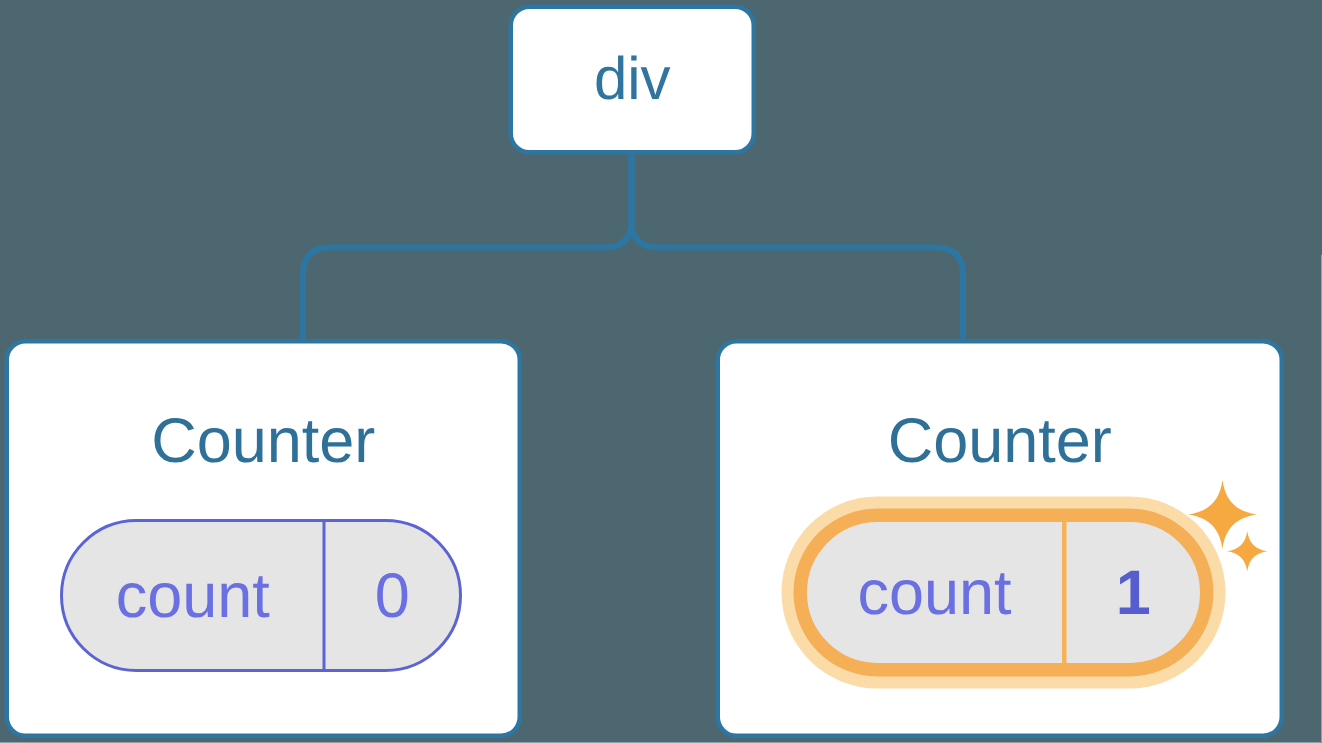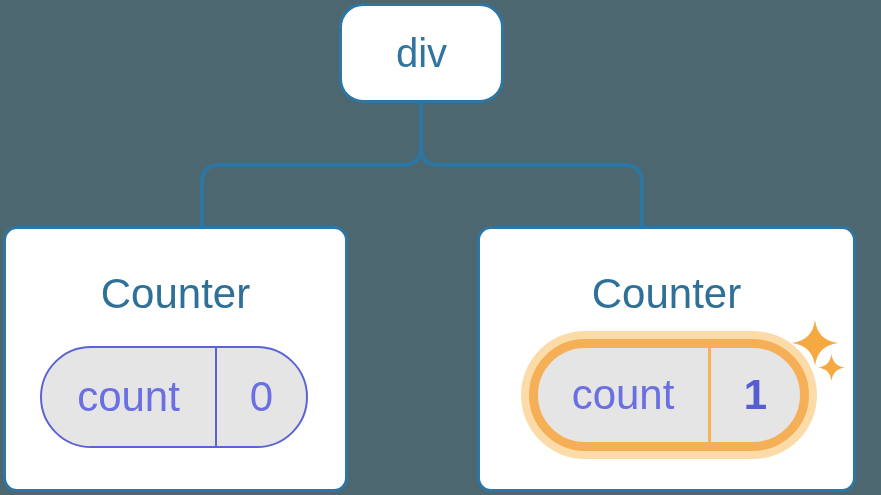--- a/index.html
+++ b/index.html
@@ -16,21 +16,21 @@
     left: 0; top: 0;
     width: 881px; height: 495px;
   }
   .node-div {
     position: absolute;
     left: 339px; top: 3px;
     width: 165px; height: 100px;
     box-sizing: border-box;
     background: #FFFFFF;
     border: 3px solid #2E76A2;
-    border-radius: 24px;
+    border-radius: 14px;
     display: flex;
     align-items: center;
     justify-content: center;
     font-size: 40px;
     font-weight: 500;
     color: #31749E;
   }
   .card {
     position: absolute;
     top: 226px;

